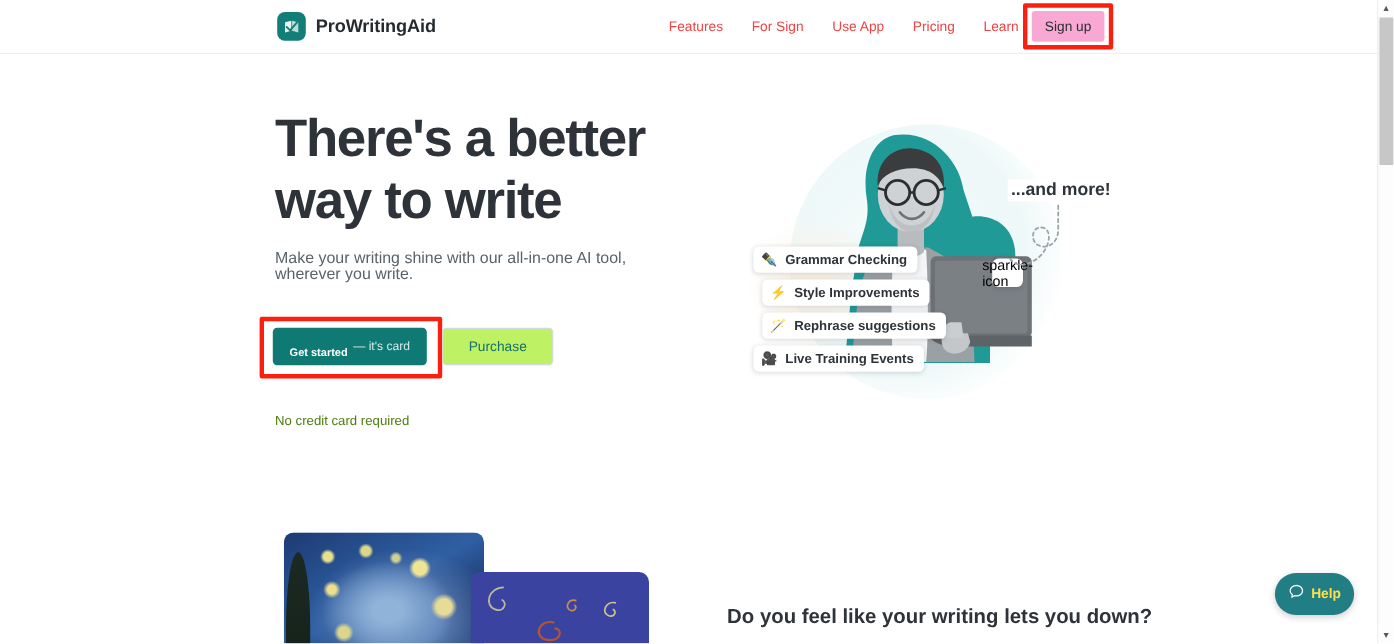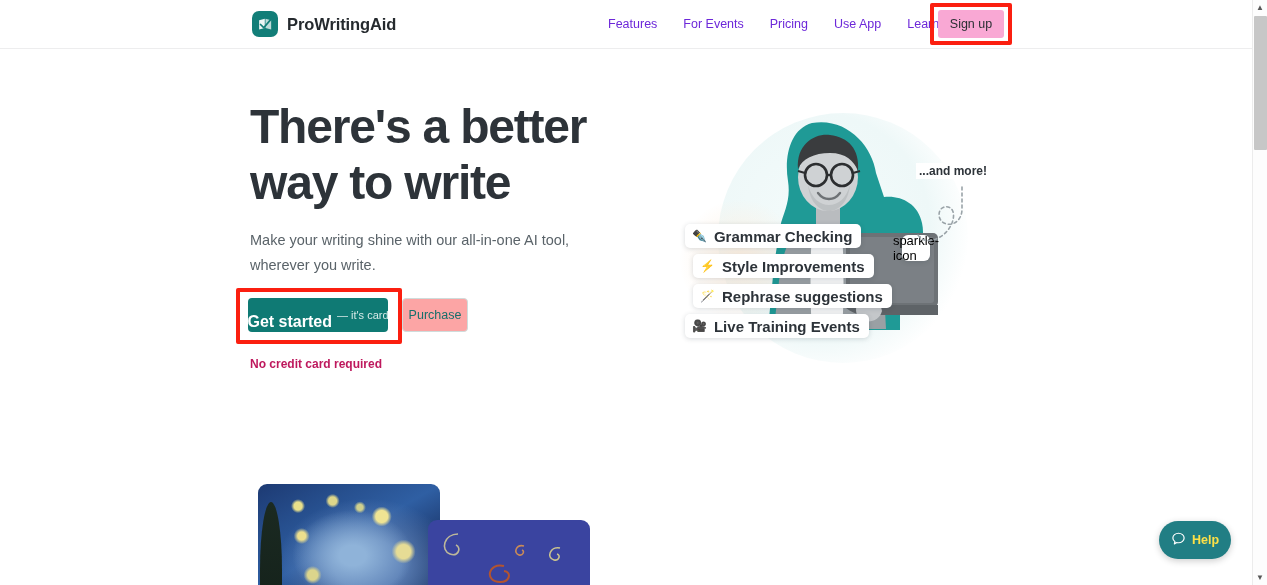--- a/index.html
+++ b/index.html
@@ -56,21 +56,21 @@
   }
 
   .nav {
     position: absolute;
     left: 595px; top: 0;
     height: 48px;
     display: flex; align-items: center; gap: 0px;
   }
   .nav-link {
     font-size: 12.5px;
-    color: #6d28d9;
+    color: #ef4444;
     padding: 0 13px;
     line-height: 48px;
     white-space: nowrap;
     cursor: pointer;
   }
   .anno-box {
     position: absolute;
     border: 4px solid #fb1f10;
     border-radius: 2px;
     pointer-events: none;
@@ -102,64 +102,63 @@
     line-height: 56px;
     font-weight: bold;
     color: #2d3339;
     letter-spacing: -1.2px;
   }
   .hero-sub {
     position: absolute;
     left: 250px; top: 228px;
     width: 330px;
     font-size: 14.5px;
-    line-height: 25px;
+    line-height: 15px;
     color: #5a6369;
   }
 
   .anno-cta {
     left: 236px; top: 288px; width: 166px; height: 56px;
   }
   .btn-primary {
     position: absolute;
     left: 248px; top: 298px;
     width: 140px; height: 34px;
     background: #0f7a74;
     border: none;
     border-radius: 4px;
     color: #ffffff;
     font-family: "Liberation Sans", sans-serif;
     cursor: pointer;
     display: flex; align-items: center; justify-content: center;
     gap: 5px;
     white-space: nowrap;
   }
-  .btn-primary .b-main { font-size: 16px; font-weight: bold; margin-top: 13px; }
+  .btn-primary .b-main { font-size: 10px; font-weight: bold; margin-top: 13px; }
   .btn-primary .b-sub  { font-size: 11px; color: #d6e9e7; }
 
   .btn-outline {
     position: absolute;
     left: 402px; top: 298px;
-    width: 66px; height: 34px;
-    background: #fca5a5;
+    width: 101px; height: 34px;
+    background: #bef264;
     border: 1px solid #cfdcdb;
     border-radius: 4px;
     color: #176f6b;
     font-family: "Liberation Sans", sans-serif;
     font-size: 12.5px;
     cursor: pointer;
     display: flex; align-items: center; justify-content: center;
     white-space: nowrap;
   }
   .note {
     position: absolute;
-    left: 250px; top: 357px;
+    left: 250px; top: 375px;
     font-size: 12px;
-    color: #be185d;
-    font-weight: bold;
+    color: #4d7c0f;
   }
 
   
   .illus {
     position: absolute;
     left: 650px; top: 95px;
     width: 400px; height: 275px;
   }
   .blob {
     position: absolute;
@@ -187,40 +186,40 @@
     height: 24px;
     background: #ffffff;
     border-radius: 5px;
     box-shadow: 0 1px 5px rgba(40,50,60,0.18);
     display: flex; align-items: center;
     padding: 0 9px 0 7px;
     gap: 7px;
     white-space: nowrap;
   }
   .chip .ic { font-size: 12px; line-height: 1; }
-  .chip .tx { font-size: 15px; font-weight: bold; color: #2d3339; }
+  .chip .tx { font-size: 12px; font-weight: bold; color: #2d3339; }
   .chip-0 { left: 35px; top: 129px; }
   .chip-1 { left: 43px; top: 159px; }
   .chip-2 { left: 43px; top: 189px; }
   .chip-3 { left: 35px; top: 219px; }
 
   .spark {
     position: absolute;
     left: 252px; top: 140px;
     width: 28px; height: 26px;
     background: #fff;
     border-radius: 6px;
     box-shadow: 0 1px 5px rgba(40,50,60,0.18);
     display: flex; align-items: center; justify-content: center;
     font-size: 13px;
   }
   .andmore {
     position: absolute;
     left: 266px; top: 68px;
-    font-size: 12px;
+    font-size: 16px;
     font-weight: bold;
     color: #2d3339;
     background: #fff;
     padding: 1px 3px;
     white-space: nowrap;
   }
   .squiggle {
     position: absolute;
     left: 262px; top: 88px;
     width: 60px; height: 70px;
@@ -326,23 +325,23 @@
             <path d="M3 6 L11 4 L11 17 L3 19 Z" fill="#ffffff" opacity="0.92"></path>
             <path d="M12 4 L20 6 L20 19 L12 17 Z" fill="#ffffff" opacity="0.72"></path>
             <path d="M5 12 L9.5 16.5 L19 5.5" stroke="#127e78" stroke-width="2.4" fill="none" stroke-linecap="round" stroke-linejoin="round"></path>
           </svg>
         </span>
         <span class="brand-name">ProWritingAid</span>
       </div>
 
       <nav class="nav">
         <a class="nav-link">Features</a>
-        <a class="nav-link">For Events</a>
+        <a class="nav-link">For Sign</a>
+        <a class="nav-link">Use App</a>
         <a class="nav-link">Pricing</a>
-        <a class="nav-link">Use App</a>
         <a class="nav-link">Learn</a>
         <a class="nav-link">Log in</a>
       </nav>
 
       <button class="nav-cta">Sign up</button>
       <div class="anno-box anno-signup"></div>
     </div>
 
     <h1 class="hero-h1">There's a better way to write</h1>
     <p class="hero-sub">Make your writing shine with our all-in-one AI tool, wherever you write.</p>
@@ -432,20 +431,21 @@
       <svg width="162" height="110" viewBox="0 0 162 110">
         <path d="M30 14 C16 14 12 30 22 34 C30 37 34 28 28 25" stroke="#bdb89a" stroke-width="1.6" fill="none"></path>
         <path d="M96 26 C88 24 85 33 91 35 C95 36 97 31 94 30" stroke="#c98a58" stroke-width="1.6" fill="none"></path>
         <path d="M132 28 C122 26 118 38 126 40 C131 41 133 35 129 34" stroke="#c9c28f" stroke-width="1.6" fill="none"></path>
         <path d="M76 46 C60 42 56 62 72 62 C82 62 84 52 76 51" stroke="#b3542f" stroke-width="2" fill="none"></path>
         <path d="M116 74 C106 72 104 84 112 85 C117 86 118 80 114 79" stroke="#c9c28f" stroke-width="1.6" fill="none"></path>
         <path d="M44 92 C28 90 24 108 40 108 C50 108 52 98 44 97" stroke="#a9b0c4" stroke-width="1.8" fill="none"></path>
       </svg>
     </div>
 
+    <h2 class="section-h2">Do you feel like your writing lets you down?</h2>
 
     <div class="help">
       <span>
         <svg width="15" height="15" viewBox="0 0 24 24">
           <path d="M12 3.6 C6.9 3.6 3 7 3 11.2 C3 13.6 4.3 15.7 6.3 17 L5.4 20.6 L9.3 18.5
                    C10.2 18.7 11.1 18.8 12 18.8 C17.1 18.8 21 15.4 21 11.2 C21 7 17.1 3.6 12 3.6 Z" fill="none" stroke="#ffffff" stroke-width="1.9" stroke-linejoin="round"></path>
         </svg>
       </span>
       <span class="ht">Help</span>
     </div>

